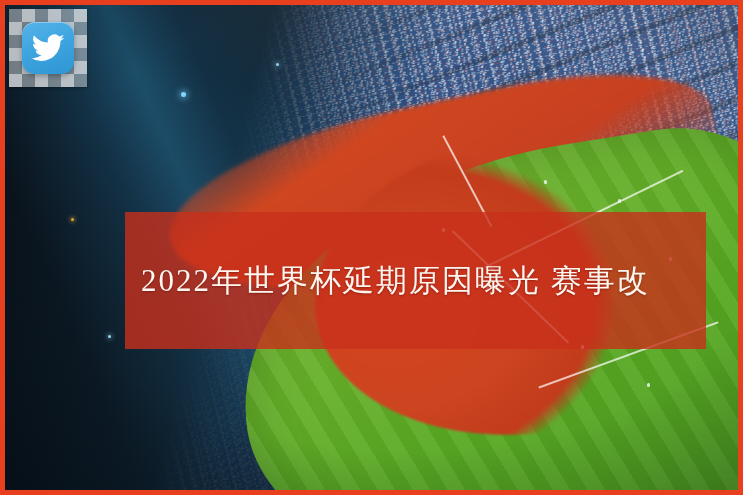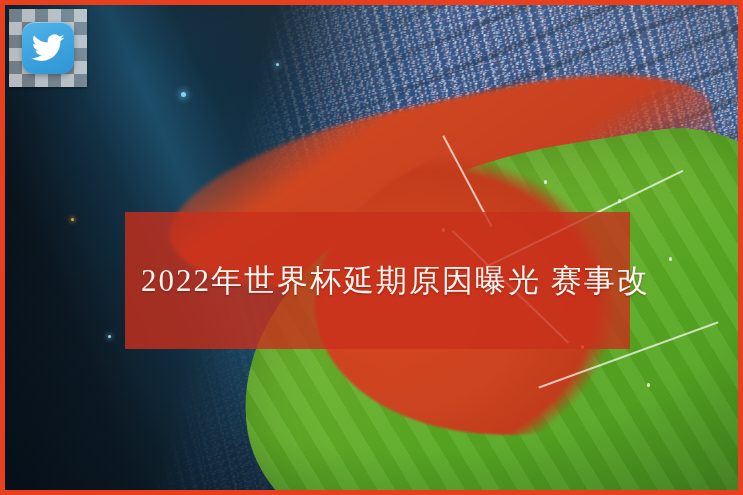--- a/index.html
+++ b/index.html
@@ -253,21 +253,21 @@
     align-items: center;
     justify-content: center;
   }
   .tw-tile svg { display: block; }
 
   
   .title-overlay {
     position: absolute;
     left: 120px;
     top: 207px;
-    width: 505px;
+    width: 581px;
     height: 137px;
     background: rgba(200,48,28,0.80);
     display: flex;
     flex-direction: column;
     justify-content: center;
     padding: 0 16px;
     box-sizing: border-box;
   }
   .title-line {
     color: #fdf6ef;

